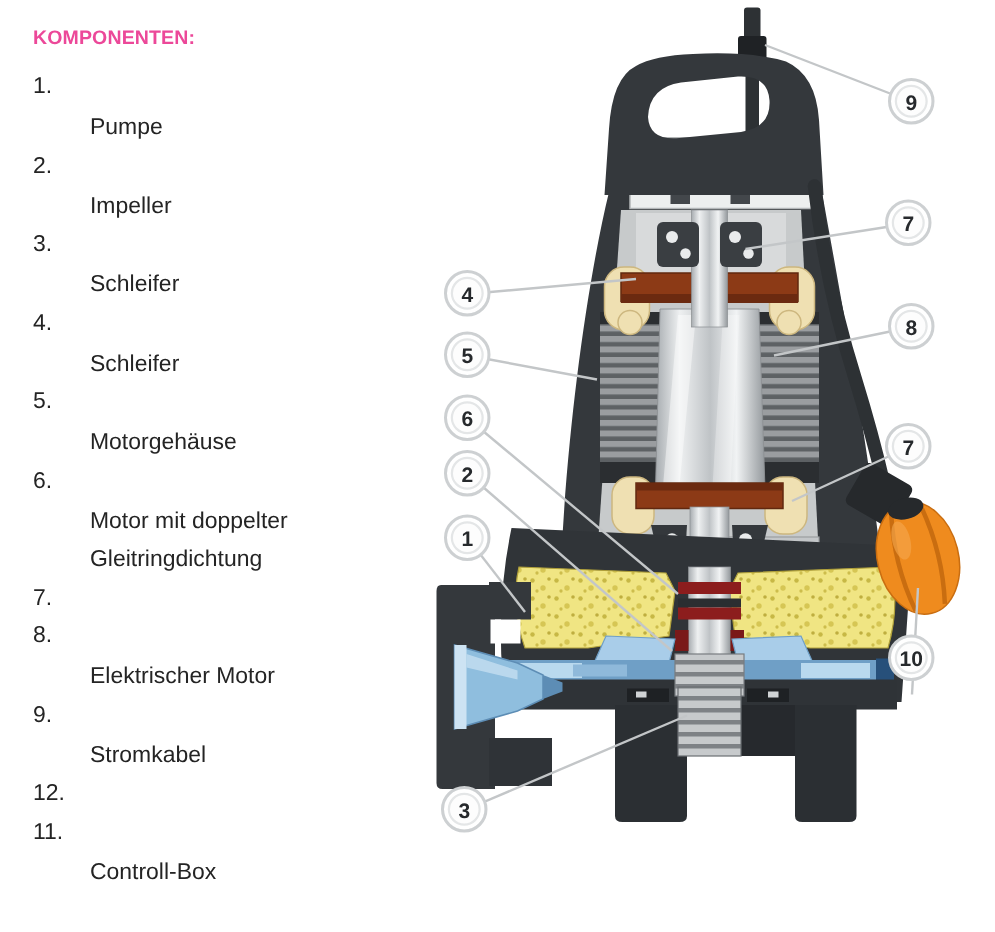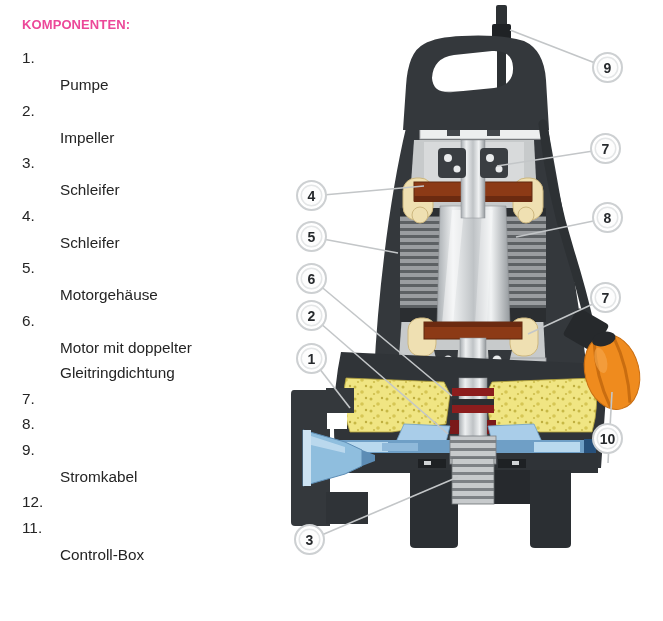--- a/index.html
+++ b/index.html
@@ -252,20 +252,21 @@
       <li>
           <span class="num">6.</span>
           <span class="lbl">Motor mit doppelter
 Gleitringdichtung</span>
         </li>
       <li>
           <span class="num">7.</span>
         </li>
       <li>
           <span class="num">8.</span>
+          <span class="lbl">Elektrischer Motor</span>
         </li>
       <li>
           <span class="num">9.</span>
           <span class="lbl">Stromkabel</span>
         </li>
       <li>
           <span class="num">12.</span>
         </li>
       <li>
           <span class="num">11.</span>

